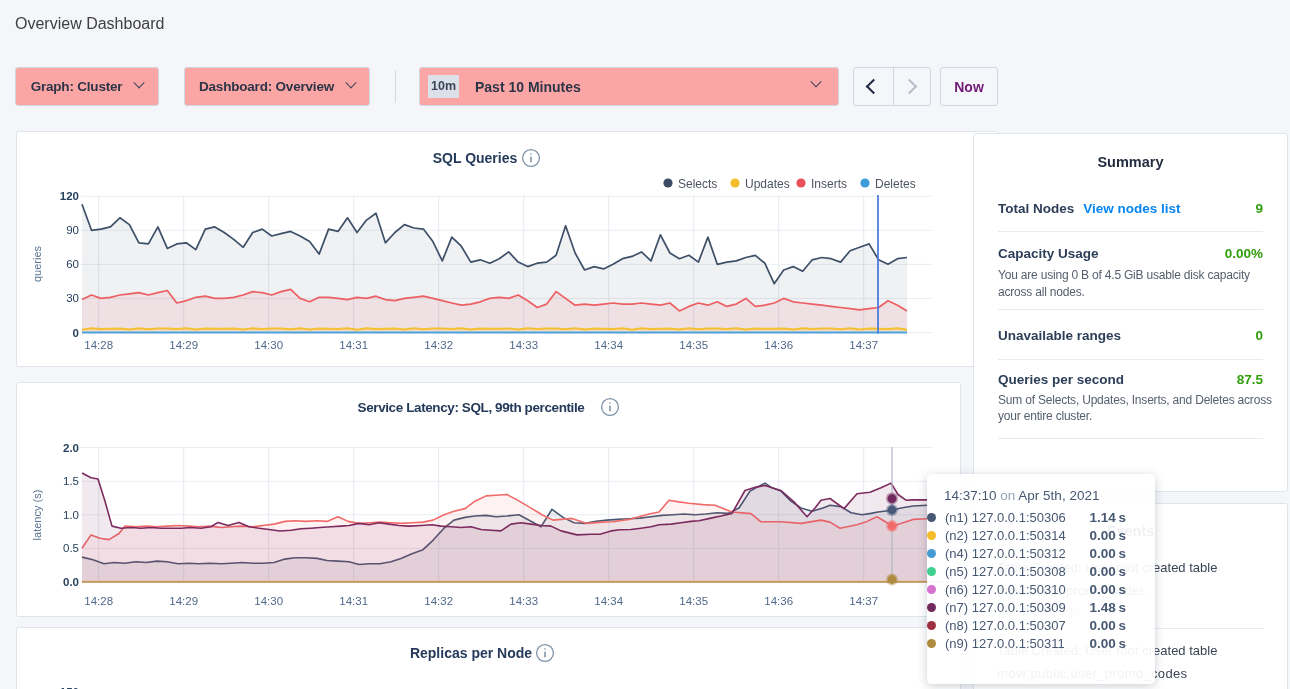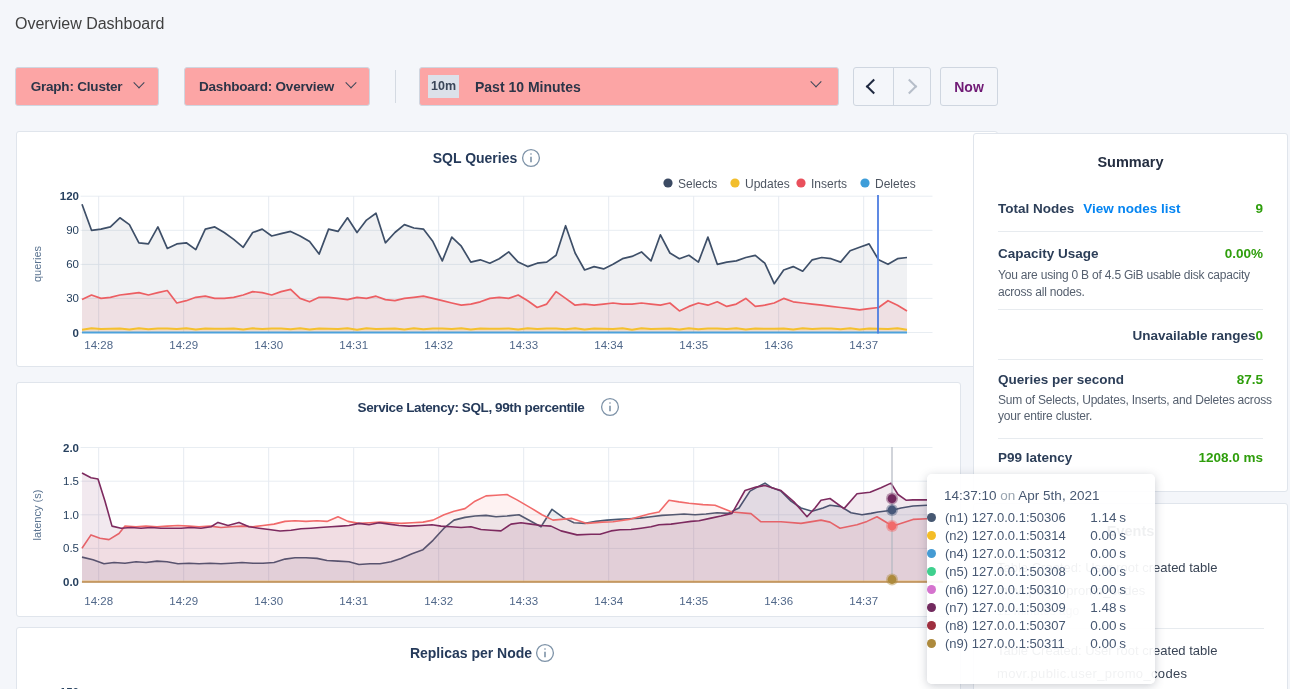--- a/index.html
+++ b/index.html
@@ -3,21 +3,21 @@
 <style>
 * { margin:0; padding:0; box-sizing:border-box; }
 html,body { width:1290px; height:689px; background:#f4f6fa; font-family:"Liberation Sans",sans-serif; position:relative; overflow:hidden; }
 .abs { position:absolute; }
 .card { position:absolute; background:#fff; border:1px solid #e0e5ec; border-radius:3px; }
 .btn { position:absolute; top:67px; height:39px; background:#fca5a5; border:1px solid #cfd6e0; border-radius:3px; display:flex; align-items:center; justify-content:center; font-size:14px; font-weight:bold; color:#2c3548; }
 .chev { display:inline-block; width:8px; height:8px; border-right:1.7px solid #3c4758; border-bottom:1.7px solid #3c4758; transform:rotate(45deg) translate(-3px,-3px); margin-left:13px; }
 .trow { display:flex; align-items:center; height:18px; white-space:nowrap; }
 .tdot { width:9px; height:9px; border-radius:50%; flex:0 0 9px; }
 .tlabel { margin-left:9px; font-size:13px; color:#475872; }
-.tval { margin-left:auto; margin-right:29px; font-size:13.5px; font-weight:normal; color:#475872; }
+.tval { margin-left:auto; margin-right:29px; font-size:13.5px; font-weight:bold; color:#475872; }
 .shead { font-size:13.5px; font-weight:bold; color:#2c3e58; }
 .sval { font-size:13.5px; font-weight:bold; color:#2f9e0c; }
 .srow { position:absolute; left:24px; right:24px; height:18px; display:flex; justify-content:space-between; align-items:center; }
 .sdesc { position:absolute; left:24px; font-size:12px; letter-spacing:-0.2px; color:#56606f; line-height:16.5px; white-space:nowrap; }
 .sdiv { position:absolute; left:24px; right:24px; height:1px; background:#e7ebef; }
 </style></head>
 <body>
 <div class="abs" style="left:15px;top:15px;font-size:16px;color:#404040;">Overview Dashboard</div>
 
 <div class="btn" style="left:15px;width:144px;font-size:13.5px;letter-spacing:-0.2px;">Graph: Cluster<span class="chev"></span></div>
@@ -168,35 +168,31 @@
       <span><span class="shead">Total Nodes</span>&nbsp;&nbsp;<span class="shead" style="color:#0585f2;">View nodes list</span></span>
       <span class="sval">9</span>
     </div>
   <div class="sdiv" style="top:96.5px;"></div>
   <div class="srow" style="top:110px;">
       <span class="shead">Capacity Usage</span>
       <span class="sval">0.00%</span>
     </div>
   <div class="sdesc" style="top:133px;">You are using 0 B of 4.5 GiB usable disk capacity<br>across all nodes.</div>
   <div class="sdiv" style="top:174.5px;"></div>
-  <div class="srow" style="top:192px;justify-content:flex-end;">
+  <div class="srow" style="top:192px;">
       <span class="shead">Unavailable ranges</span>
       <span class="sval">0</span>
     </div>
   <div class="sdiv" style="top:225px;"></div>
   <div class="srow" style="top:236.5px;">
       <span class="shead">Queries per second</span>
       <span class="sval">87.5</span>
     </div>
   <div class="sdesc" style="top:257.5px;">Sum of Selects, Updates, Inserts, and Deletes across<br>your entire cluster.</div>
   <div class="sdiv" style="top:303.5px;"></div>
-  <div class="srow" style="top:314.5px;">
-      <span class="shead">P99 latency</span>
-      <span class="sval">1208.0 ms</span>
-    </div>
 </div>
 
 <div class="card" style="left:973px;top:503px;width:315px;height:200px;">
   <div class="abs" style="left:0;right:0;top:19px;text-align:center;font-size:14.5px;font-weight:bold;color:#242e41;">Events</div>
   <div class="abs" style="left:23px;top:52px;width:285px;font-size:13px;color:#394455;line-height:23px;">Table Created: User root created table<br>movr.public.promo_codes</div>
   <div class="abs" style="left:23px;top:100px;font-size:12px;color:#9aa3ad;">12 minutes ago</div>
   <div class="abs" style="left:23px;top:124px;right:23px;height:1px;background:#e7ebef;"></div>
   <div class="abs" style="left:23px;top:135px;width:285px;font-size:13px;color:#394455;line-height:23px;">Table Created: User root created table<br><span style="letter-spacing:0.35px;">movr.public.user_promo_codes</span></div>
 </div>
 

